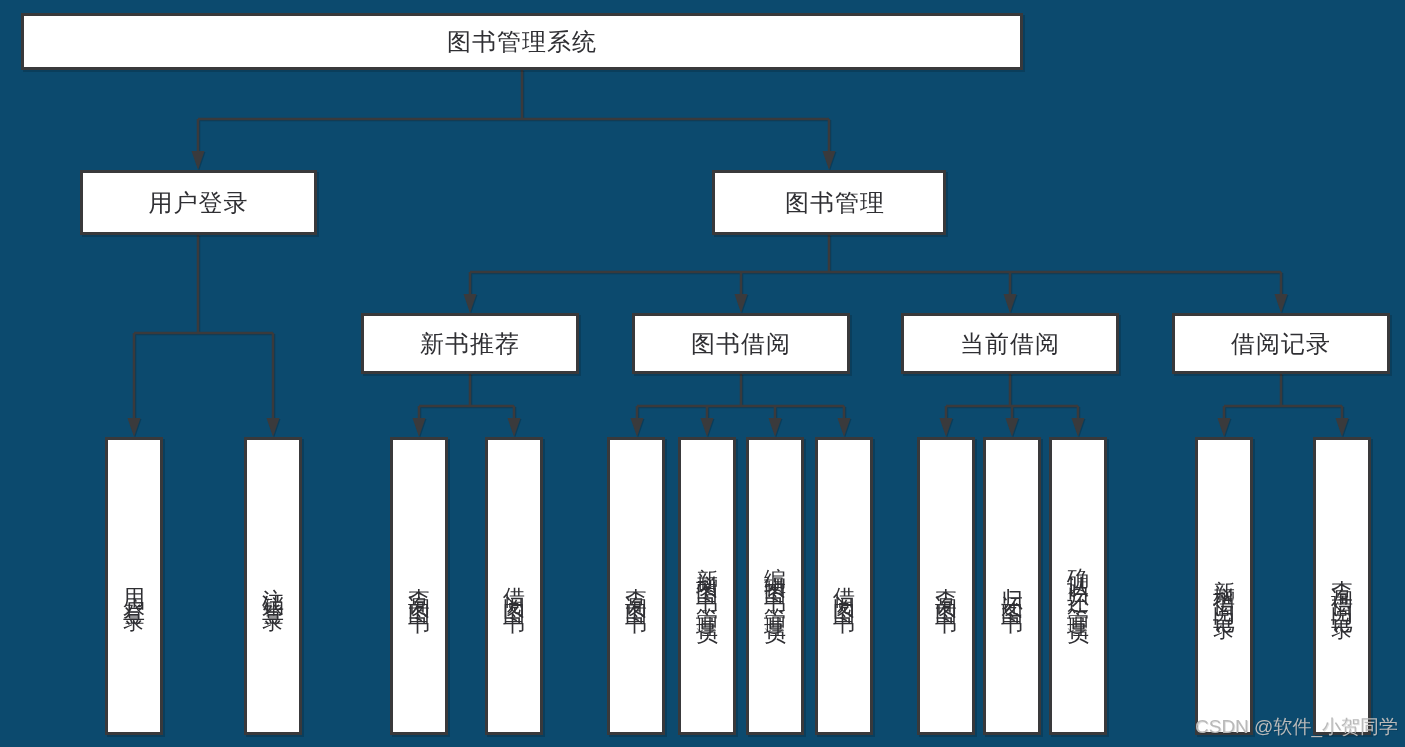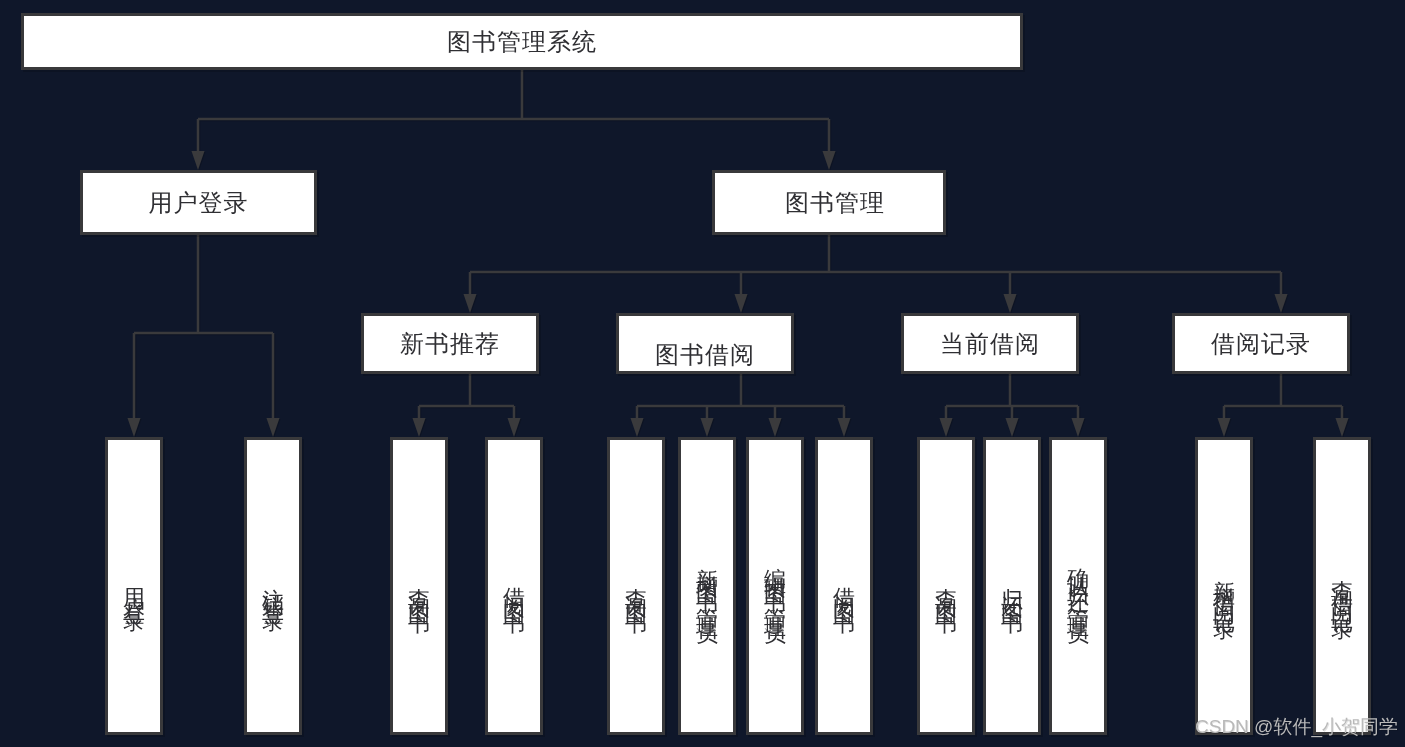--- a/index.html
+++ b/index.html
@@ -1,20 +1,20 @@
 <!DOCTYPE html>
 <html><head>
 <meta charset="utf-8">
 <style>
   html, body { margin: 0; padding: 0; background: #ffffff; }
   .canvas {
     position: relative;
     width: 1405px;
     height: 747px;
-    background: #0f172a;
+    background: #0c4a6e;
     font-family: "Liberation Sans", "DejaVu Sans", sans-serif;
     overflow: hidden;
   }
   svg.connectors {
     position: absolute;
     left: 0; top: 0;
     width: 1405px; height: 747px;
     filter: drop-shadow(1px 1.5px 0 rgba(0,0,0,0.18));
   }
   .box {
@@ -25,23 +25,23 @@
     box-shadow: 2px 2px 0 rgba(0,0,0,0.16);
     display: flex;
     align-items: center;
     justify-content: center;
     color: #2f2f33;
   }
   .hlabel { font-size: 24px; letter-spacing: 1px; white-space: nowrap; }
   .root { left: 21px;  top: 13px;  width: 1002px; height: 57px; }
   .l2-login { left: 80px;  top: 170px; width: 237px; height: 65px; }
   .l2-mgmt  { left: 712px; top: 170px; width: 234px; height: 65px; padding-left: 12px; }
-  .l3 { top: 313px; width: 178px; height: 61px; }
+  .l3 { top: 313px; width: 218px; height: 61px; }
   .l3-recommend { left: 361px;  }
-  .l3-borrow    { left: 616px; align-items: flex-end;  }
+  .l3-borrow    { left: 632px;  }
   .l3-current   { left: 901px; justify-content: center;  }
   .l3-records   { left: 1172px; }
   .leaf { top: 437px; width: 58px; height: 298px; }
   .vtext {
     writing-mode: vertical-rl;
     text-orientation: mixed;
     font-size: 22px;
     letter-spacing: 8px;
     line-height: 1;
     white-space: nowrap;

